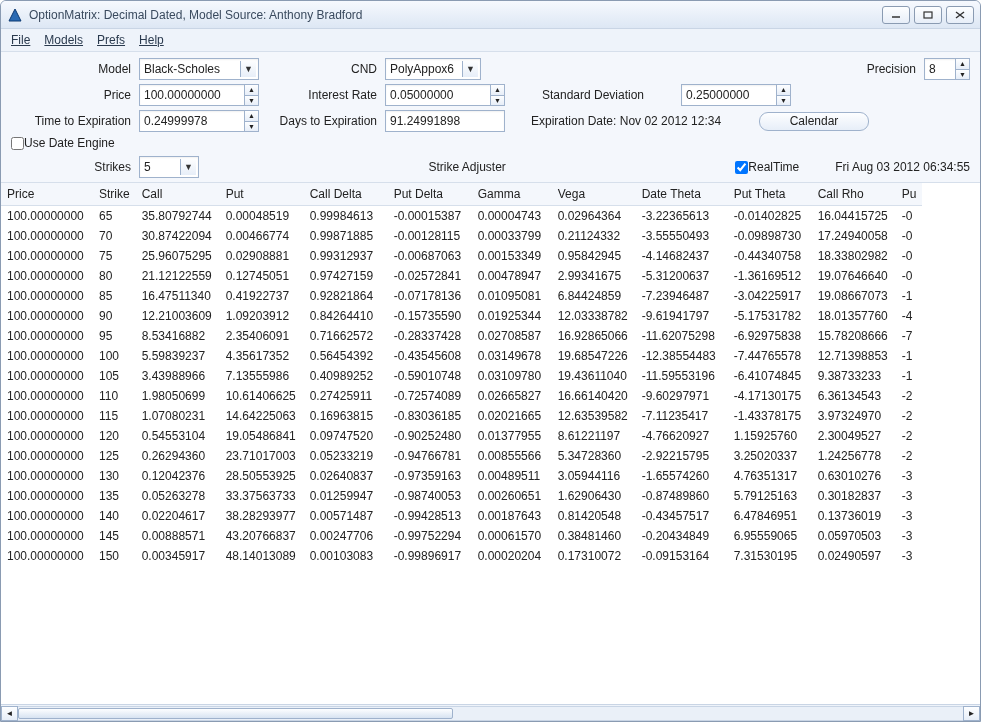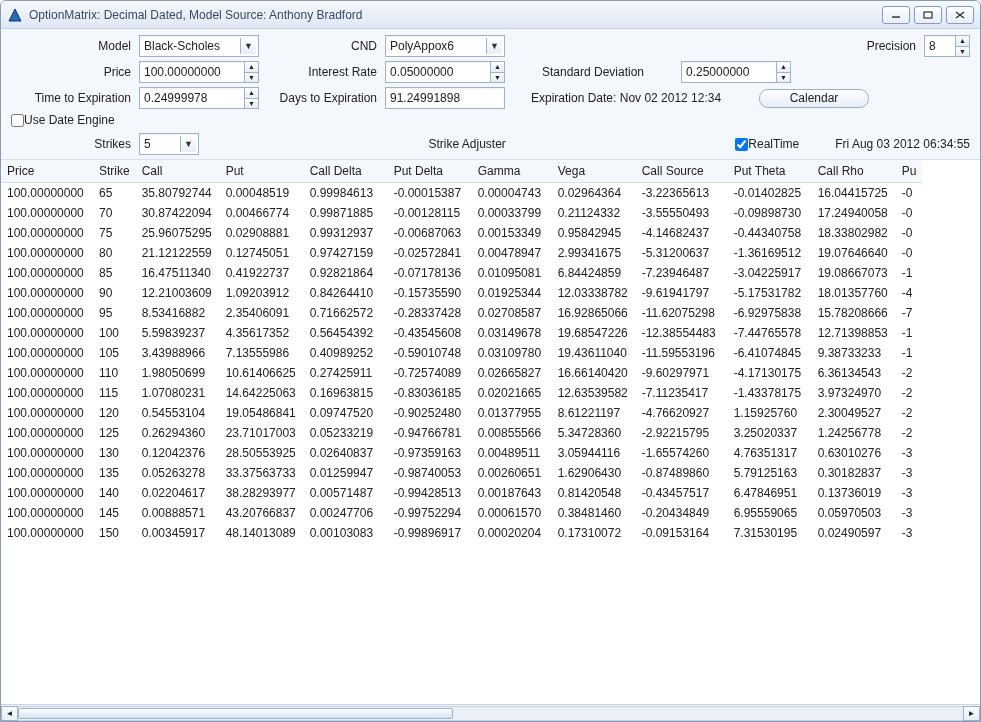--- a/index.html
+++ b/index.html
@@ -183,31 +183,37 @@
       </span>
       <span class="win-btn">
         <svg width="10" height="8">
             <line x1="1" y1="1" x2="9" y2="7" stroke="#333" stroke-width="1.4"></line>
             <line x1="9" y1="1" x2="1" y2="7" stroke="#333" stroke-width="1.4"></line>
           </svg>
       </span>
     </span>
   </div>
 
+  <div class="menubar">
+    <span class="menu-item">File</span>
+    <span class="menu-item">Models</span>
+    <span class="menu-item">Prefs</span>
+    <span class="menu-item">Help</span>
+  </div>
 
   <div class="controls">
 
     <div class="row">
       <span class="lbl" style="width:120px">Model</span>
       <span class="combo" style="width:120px">
         <span>Black-Scholes</span>
         <span class="caret">▼</span>
       </span>
       <span class="lbl" style="width:110px">CND</span>
-      <span class="combo" style="width:120px">
+      <span class="combo" style="width:96px">
         <span>PolyAppox6</span>
         <span class="caret">▼</span>
       </span>
       <span style="flex:1"></span>
       <span class="lbl">Precision</span>
       <span class="spin" style="width:46px">
         <span>8</span>
         <span class="steps">
             <div>▲</div>
             <div>▼</div>
@@ -291,21 +297,21 @@
       <thead>
           <tr id="grid-head">
             <th style="width: 92px;">Price</th>
             <th style="width: 42px;">Strike</th>
             <th style="width: 84px;">Call</th>
             <th style="width: 84px;">Put</th>
             <th style="width: 84px;">Call Delta</th>
             <th style="width: 84px;">Put Delta</th>
             <th style="width: 80px;">Gamma</th>
             <th style="width: 84px;">Vega</th>
-            <th style="width: 92px;">Call Source</th>
+            <th style="width: 92px;">Date Theta</th>
             <th style="width: 84px;">Put Theta</th>
             <th style="width: 84px;">Call Rho</th>
             <th style="width: 24px;">Pu</th>
           </tr>
         </thead>
       <tbody id="grid-body">
           <tr>
             <td style="width: 92px;">100.00000000</td>
             <td style="width: 42px;">65</td>
             <td style="width: 84px;">35.80792744</td>

